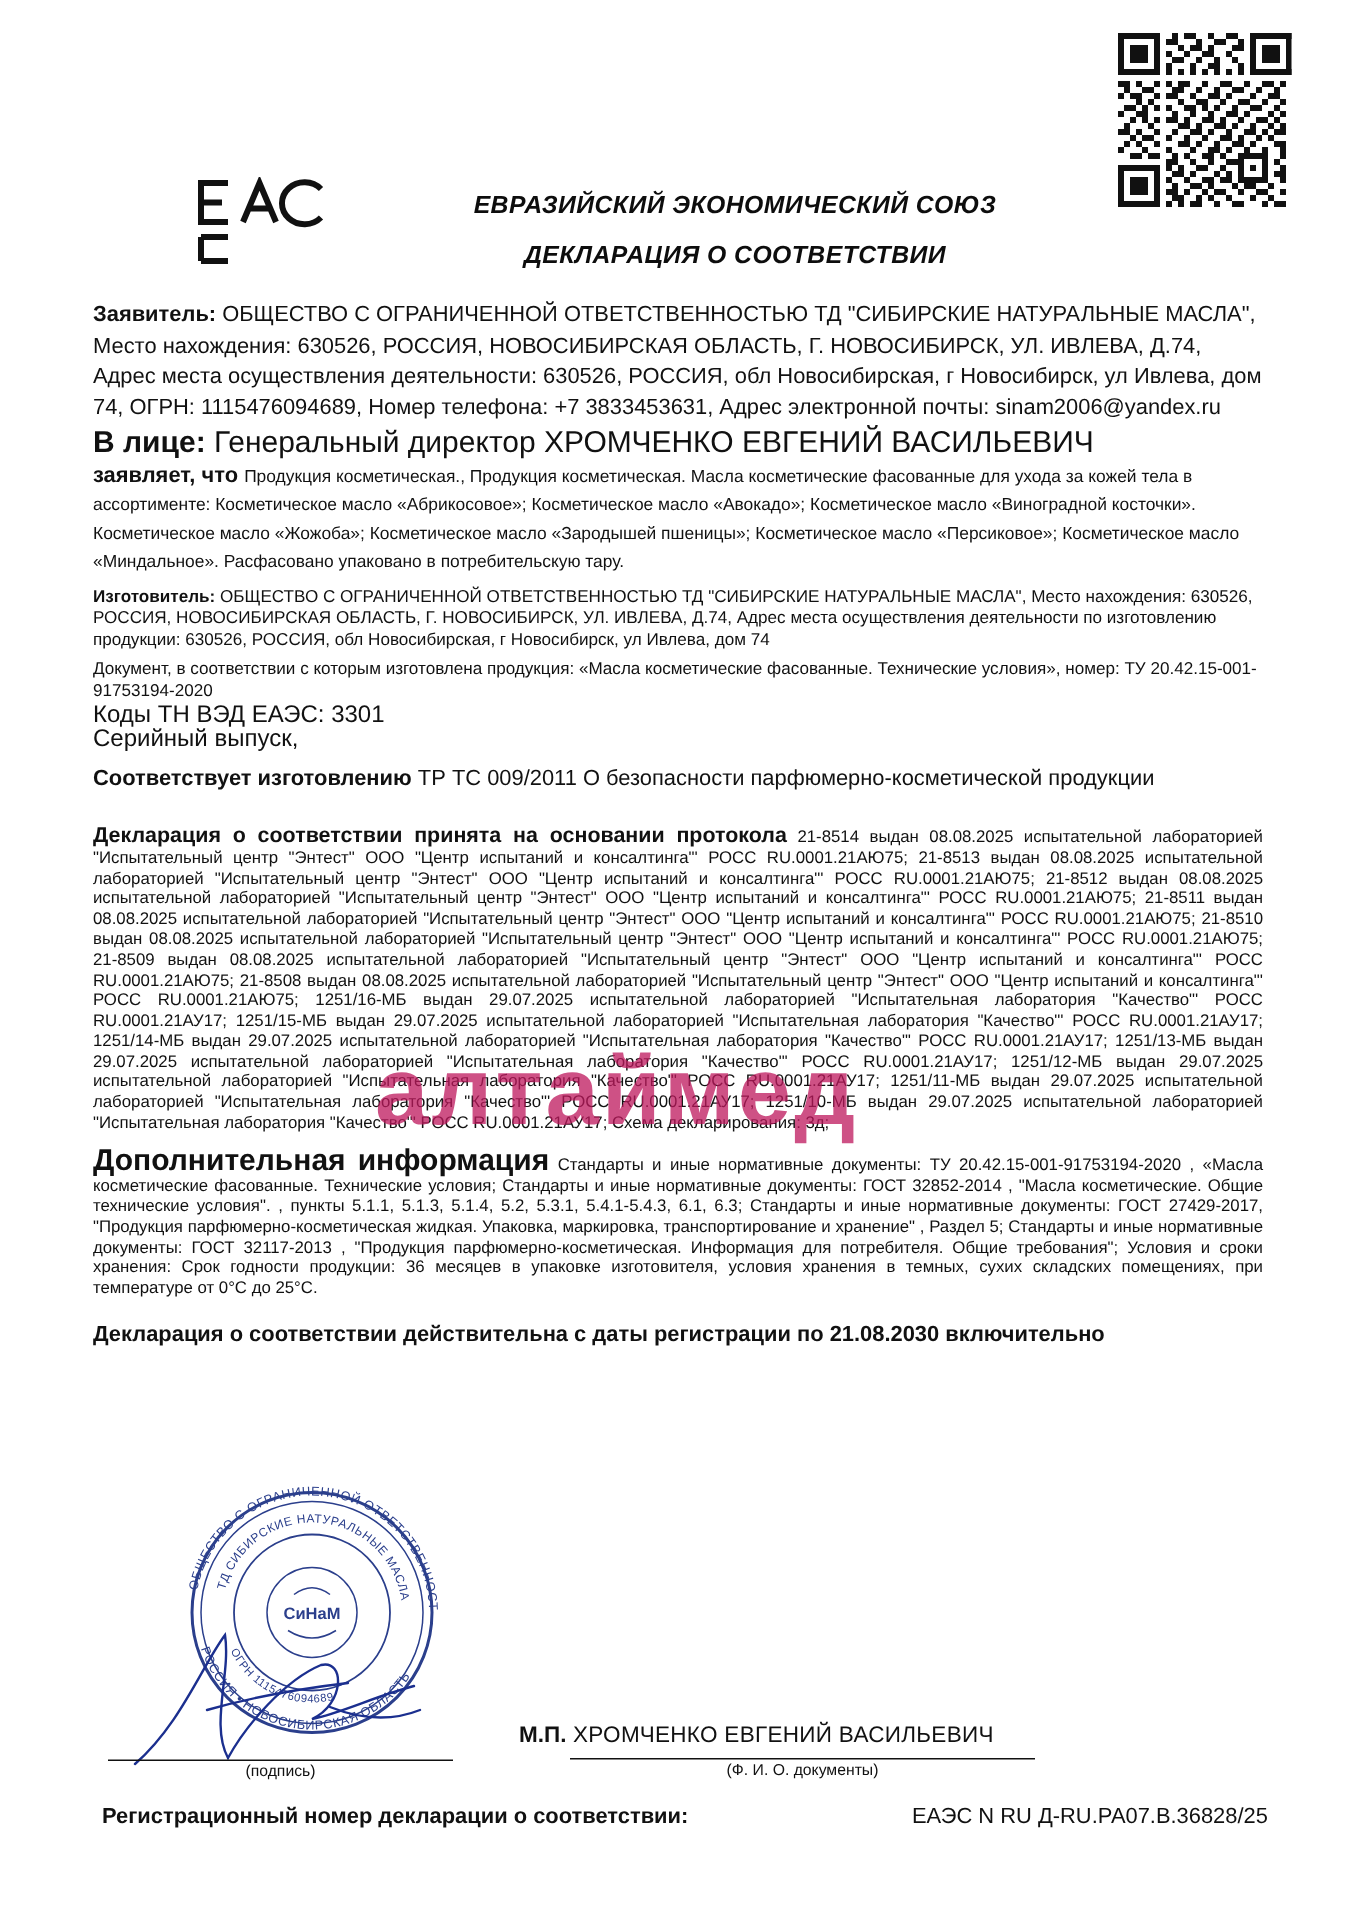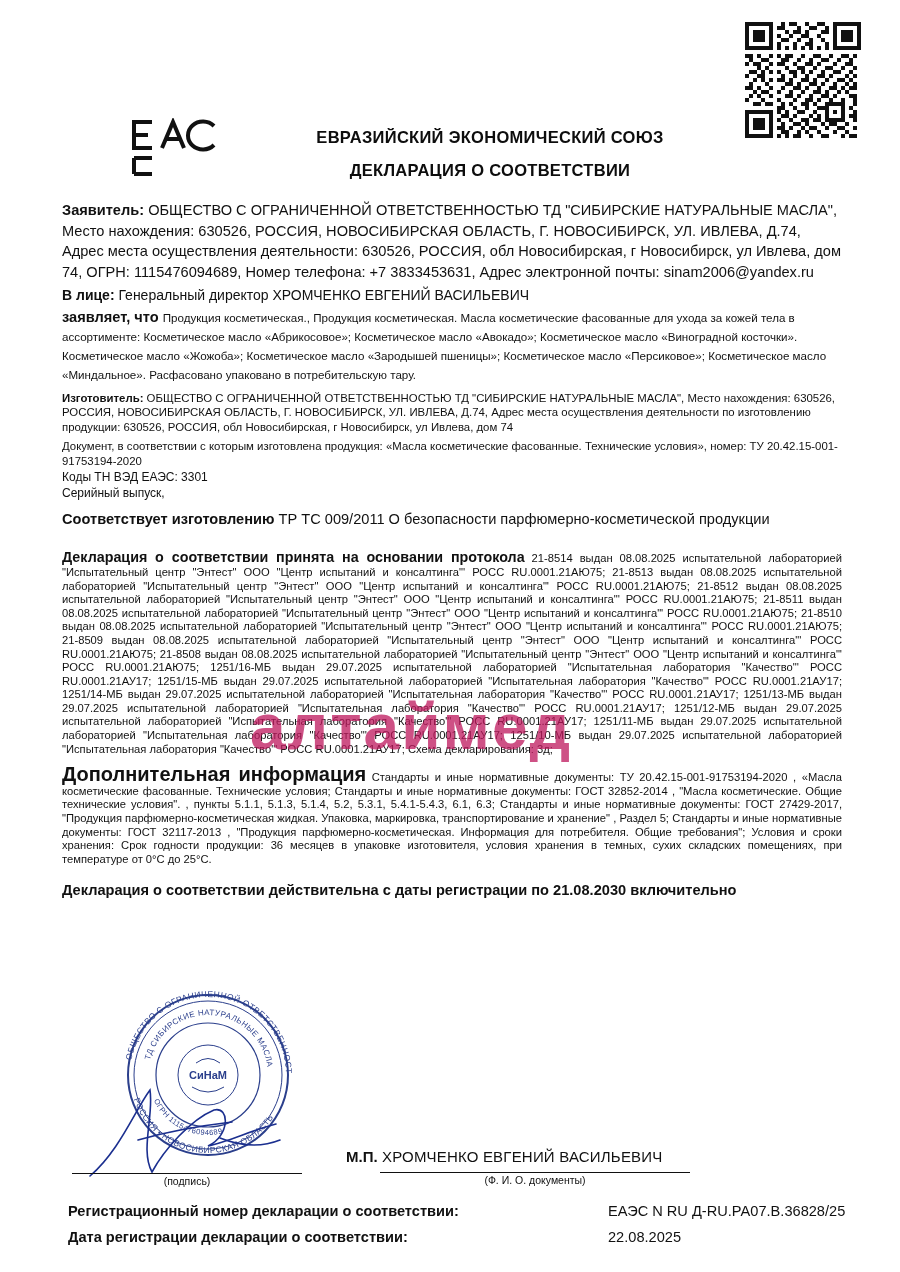--- a/index.html
+++ b/index.html
@@ -40,20 +40,21 @@
   }
   .eac svg { display: block; }
 
   
   .title-block {
     position: absolute;
     top: 128px;
     left: 240px;
     width: 500px;
     text-align: center;
+    font-style: italic;
   }
   .title-main {
     font-size: 16.5px;
     font-weight: bold;
     letter-spacing: 0.3px;
     color: #0d0d0d;
   }
   .title-sub {
     font-size: 16.5px;
     font-weight: bold;
@@ -70,21 +71,21 @@
     width: 780px;
   }
   .lbl { font-weight: bold; }
 
   .p-applicant {
     font-size: 14.6px;
     line-height: 20.5px;
     text-align: left;
   }
   .p-person {
-    font-size: 14px;
+    font-size: 20px;
     line-height: 20px;
     margin-top: 3px;
   }
   .p-declares {
     font-size: 14.6px;
     line-height: 19px;
     margin-top: 3px;
   }
   .small {
     font-size: 11.4px;
@@ -96,21 +97,21 @@
     font-size: 11.4px;
     line-height: 14.4px;
     margin-top: 7px;
   }
   .p-doc {
     font-size: 11.4px;
     line-height: 14.4px;
     margin-top: 5px;
   }
   .p-codes, .p-serial {
-    font-size: 12px;
+    font-size: 16px;
     line-height: 14.4px;
     margin-top: 2px;
   }
   .p-conform {
     font-size: 14.6px;
     line-height: 19.5px;
     margin-top: 9px;
   }
   .p-protocol {
     font-size: 11.2px;
@@ -581,18 +582,14 @@
   <div class="mp">М.П.</div>
   <div class="signer-name">ХРОМЧЕНКО ЕВГЕНИЙ ВАСИЛЬЕВИЧ</div>
   <div class="signer-line"></div>
   <div class="signer-caption">(Ф. И. О. документы)</div>
 
   <div class="reg-row">
     <span>Регистрационный номер декларации о соответствии:</span>
     <span class="reg-val">ЕАЭС N RU Д-RU.РА07.В.36828/25</span>
   </div>
 
-  <div class="reg-row2">
-    <span>Дата регистрации декларации о соответствии:</span>
-    <span class="reg-val">22.08.2025</span>
-  </div>
 
 </div>
 
 </body></html>

